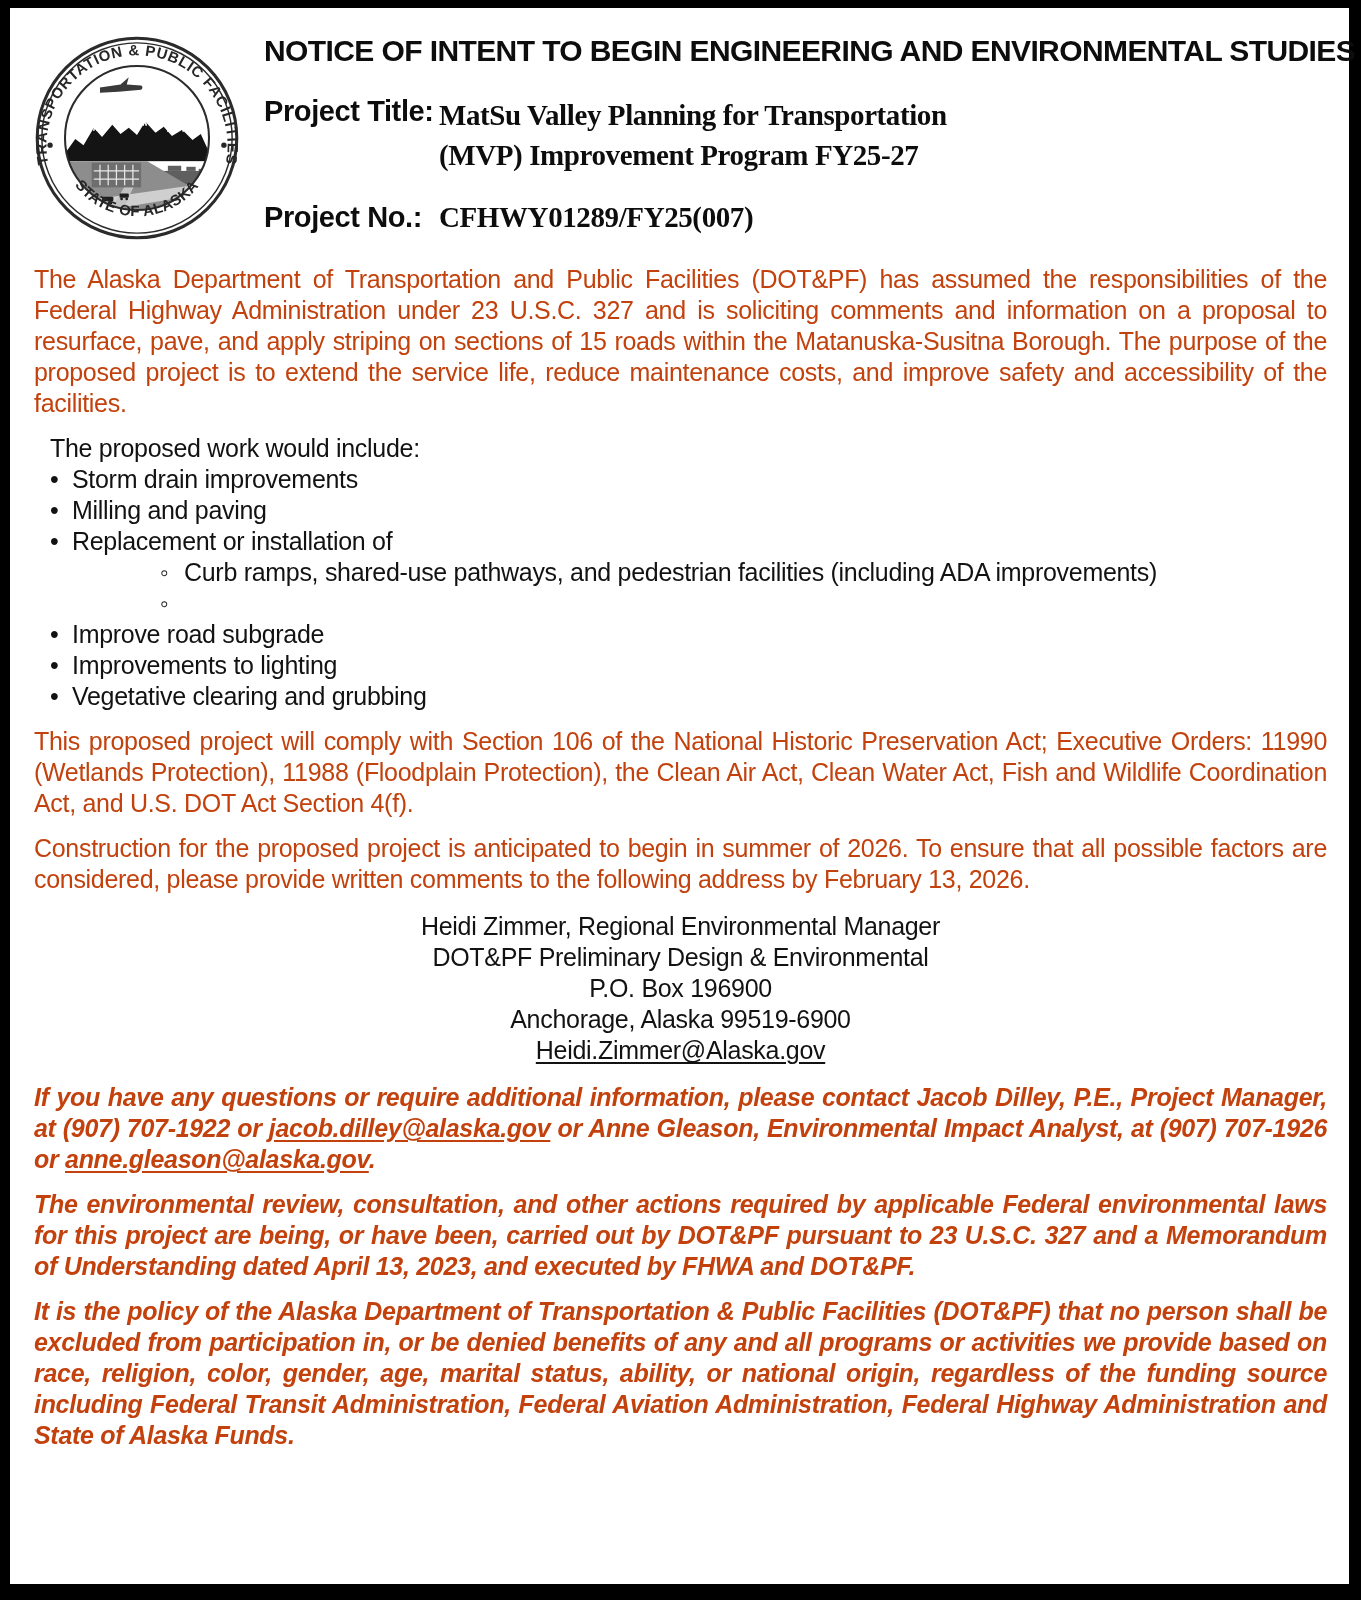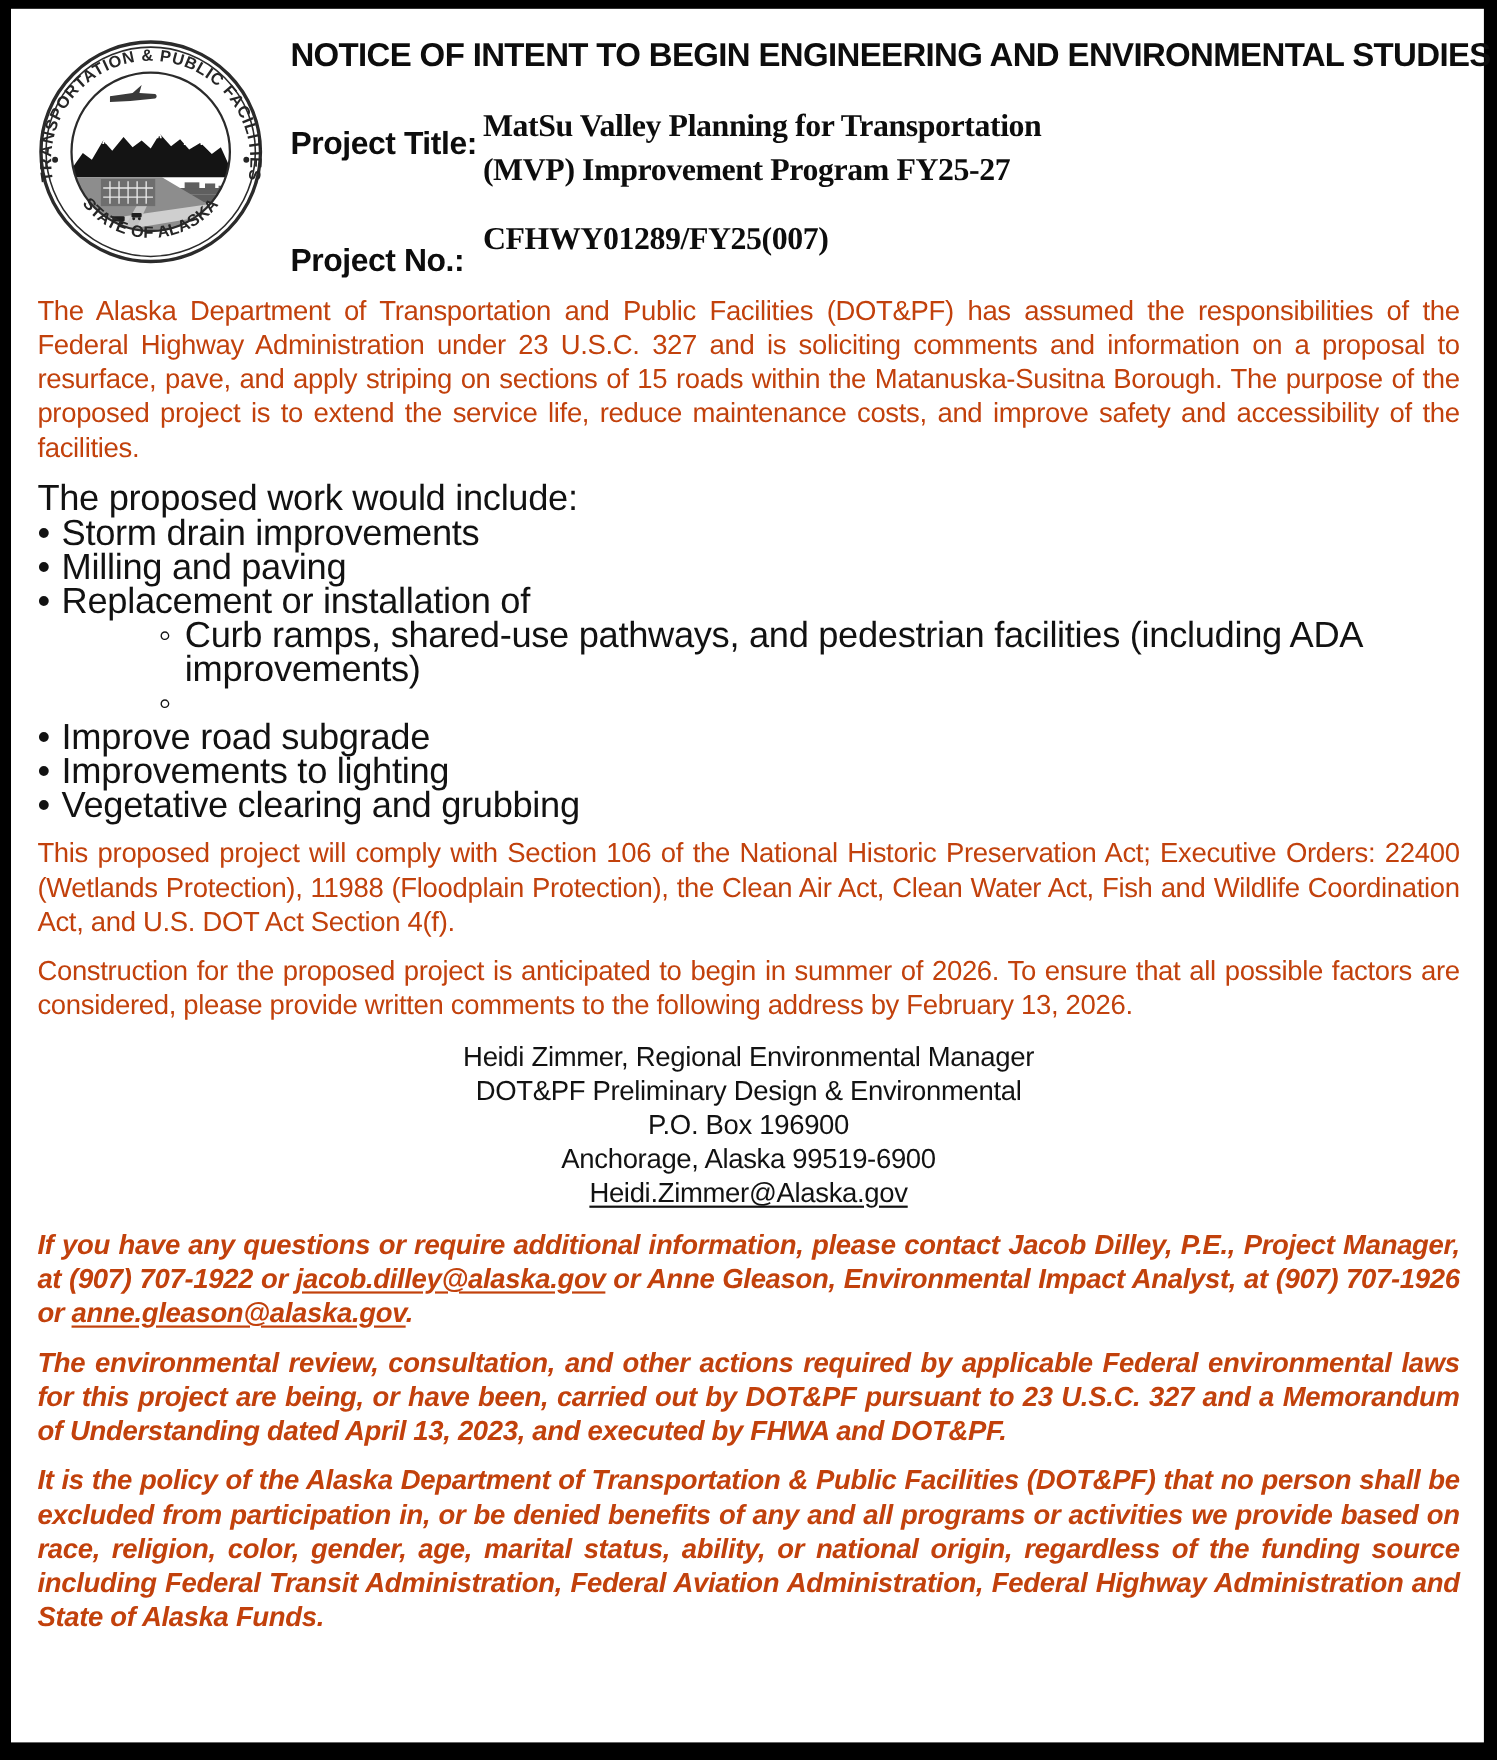--- a/index.html
+++ b/index.html
@@ -19,32 +19,32 @@
   }
   
   .header { display: flex; align-items: flex-start; gap: 24px; margin-bottom: 8px; }
   .seal-wrap { width: 206px; flex-shrink: 0; margin-top: 2px; }
   .header-text { flex: 1; padding-top: 6px; }
   h1.notice-title {
     font-size: 30px; font-weight: bold; margin: 0 12px 27px 0;
     letter-spacing: -0.6px; white-space: nowrap; color: #0d0d0d;
   }
   .kv-row { display: flex; font-size: 29px; font-weight: bold; letter-spacing: -0.4px; color: #0d0d0d; }
-  .kv-label { width: 175px; flex-shrink: 0; margin-top: 20px; }
+  .kv-label { width: 175px; flex-shrink: 0; }
   .kv-value { white-space: nowrap; font-family: Liberation Serif, serif; }
   .pt-line { line-height: 40px; }
   .row-project-no { margin-top: 26px; }
   
   .para {
     font-size: 25px; line-height: 31px; letter-spacing: -0.3px;
     text-align: justify; margin: 14px 0; color: #c2410c;
   }
   .centerblock { text-align: center; font-size: 25px; line-height: 31px; letter-spacing: -0.3px; margin: 16px 0; color: #121212; }
   .italic { font-style: italic; font-weight: bold; }
-  .worklist { margin: 14px 0; font-size: 33px; line-height: 31px; letter-spacing: -0.3px; color: #121212; }
+  .worklist { margin: 14px 16px; font-size: 25px; line-height: 31px; letter-spacing: -0.3px; color: #121212; }
   .work-intro { margin: 0 0 0 0; }
   ul.bullets { list-style: none; margin: 0; padding: 0; }
   ul.bullets li { display: flex; }
   ul.bullets li .b { width: 22px; flex-shrink: 0; }
   ul.bullets li.lvl2 { margin-left: 110px; }
   ul.bullets li.lvl2 .b { width: 24px; }
   a.email, .u {
     color: inherit; text-decoration: underline; text-underline-offset: 3px;
   }
   .seal-text { font-size: 14.5px; font-weight: bold; fill: #262626; letter-spacing: 1px; }
@@ -168,21 +168,21 @@
           <span class="b">•</span>
           <span>Improvements to lighting</span>
         </li>
       <li class="lvl1">
           <span class="b">•</span>
           <span>Vegetative clearing and grubbing</span>
         </li>
     </ul>
   </div>
 
-  <p class="para">This proposed project will comply with Section 106 of the National Historic Preservation Act; Executive Orders: 22400 (Wetlands Protection), 11988 (Floodplain Protection), the Clean Air Act, Clean Water Act, Fish and Wildlife Coordination Act, and U.S. DOT Act Section 4(f).</p>
+  <p class="para">This proposed project will comply with Section 106 of the National Historic Preservation Act; Executive Orders: 11990 (Wetlands Protection), 11988 (Floodplain Protection), the Clean Air Act, Clean Water Act, Fish and Wildlife Coordination Act, and U.S. DOT Act Section 4(f).</p>
 
   <p class="para">Construction for the proposed project is anticipated to begin in summer of 2026. To ensure that all possible factors are considered, please provide written comments to the following address by February 13, 2026.</p>
 
   <div class="centerblock">
     <div>Heidi Zimmer, Regional Environmental Manager</div>
     <div>DOT&amp;PF Preliminary Design &amp; Environmental</div>
     <div>P.O. Box 196900</div>
     <div>Anchorage, Alaska 99519-6900</div>
     <div><a class="email">Heidi.Zimmer@Alaska.gov</a></div>
   </div>

